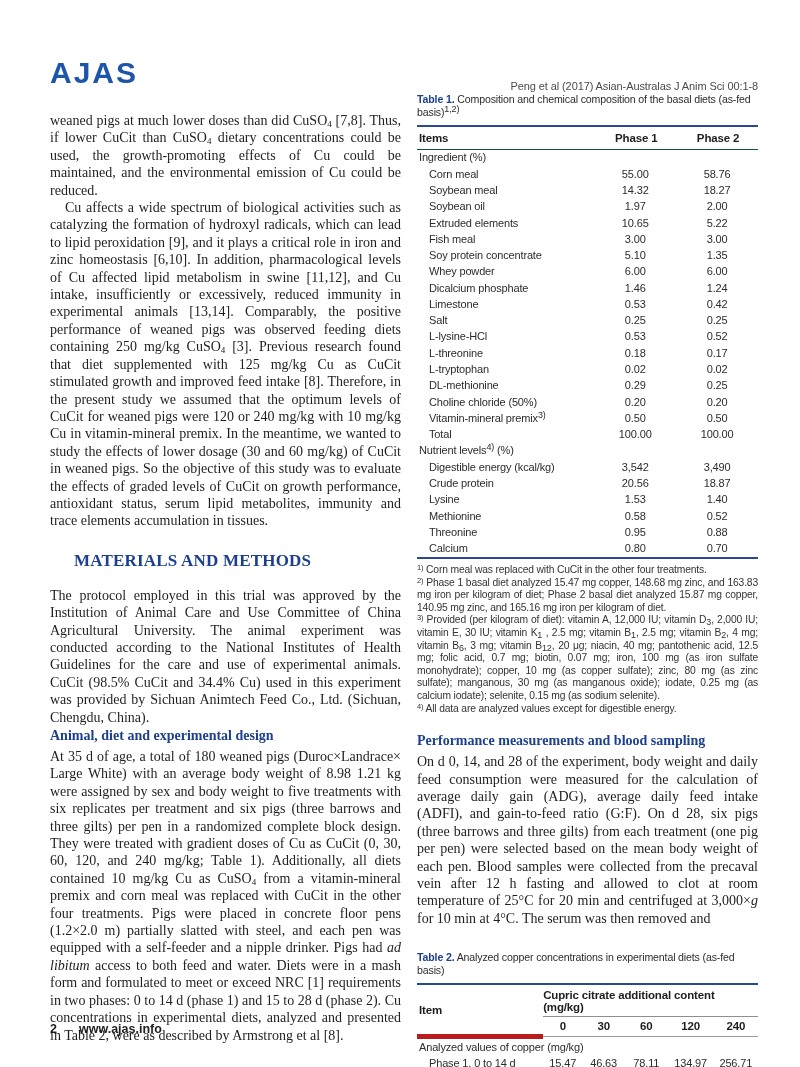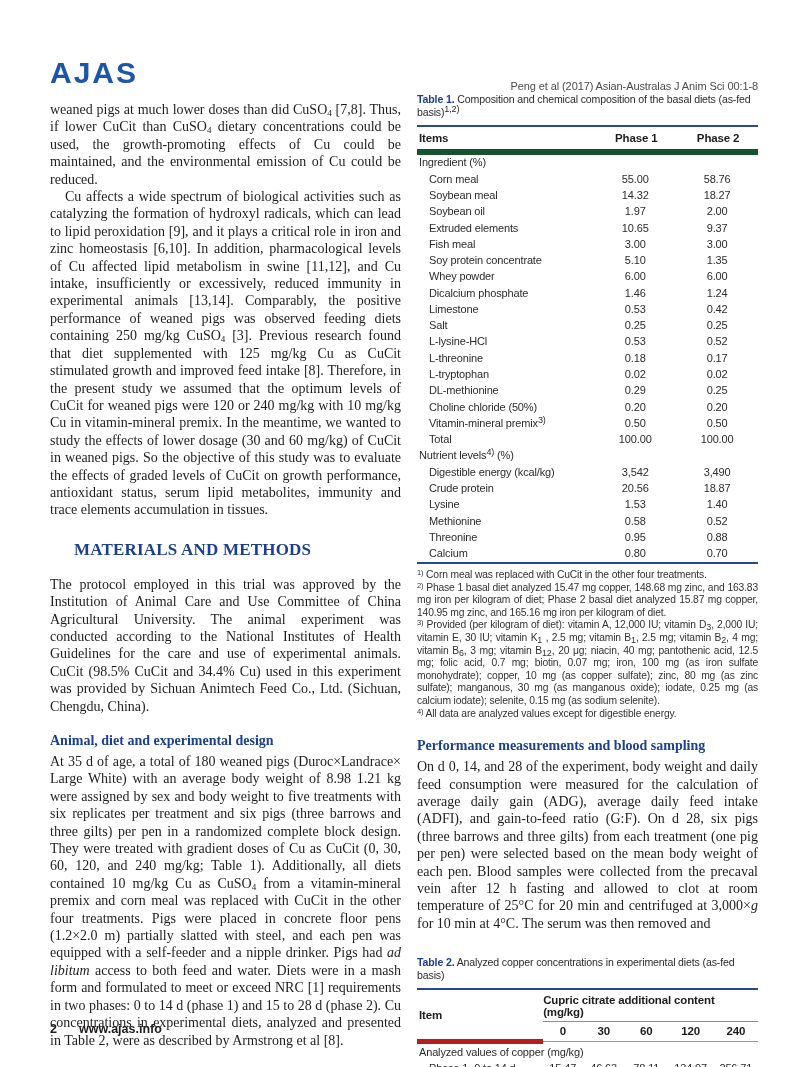--- a/index.html
+++ b/index.html
@@ -13,53 +13,53 @@
     position:absolute; left:50px; top:56px;
     font-family:"Liberation Sans", sans-serif; font-weight:bold;
     font-size:30px; letter-spacing:2px; color:#1d55a8;
   }
   .hdr-cite {
     position:absolute; right:42px; top:80px; width:400px; text-align:right;
     font-family:"Liberation Sans", sans-serif; font-size:11px; color:#4b4b4b;
     letter-spacing:-0.1px;
   }
   
-  .col-left  { position:absolute; left:50px;  top:101px; width:351px; }
+  .col-left  { position:absolute; left:50px;  top:112px; width:351px; }
   .col-right { position:absolute; left:417px; top:93px;  width:341px; }
 
   .body-par {
     font-size:14px; line-height:17.4px; text-align:justify; color:#201d1e;
   }
   .body-par.indent { text-indent:15px; }
   .h-main {
     font-size:17px; font-weight:bold; color:#1c3f8f;
     margin-top:21px; margin-bottom:16px; letter-spacing:0.2px;margin-left:24px;
   }
   .h-sub {
     font-size:14px; font-weight:bold; color:#1c3f8f;
-    margin-top:18px; margin-bottom:4px;
+    margin-top:2px; margin-bottom:4px;
   }
   sub { font-size:9px; vertical-align:-2px; line-height:0; }
   sup { font-size:9px; vertical-align:4px; line-height:0; }
 
   
   .tbl-caption {
     font-family:"Liberation Sans", sans-serif; font-size:10.6px; color:#2e2b2c;
     letter-spacing:-0.15px; margin-bottom:6px; line-height:13px;
   }
   .tbl-caption b.tno { color:#1c3f8f; font-weight:bold;text-align:right; }
   table.datatbl {
     width:100%; border-collapse:collapse;
     font-family:"Liberation Sans", sans-serif; font-size:11px; color:#2e2b2c;
     letter-spacing:-0.15px;
     border-top:2.5px solid #2a4a90; border-bottom:2.5px solid #2a4a90;
   }
   table.datatbl th {
     font-size:11.5px; font-weight:bold; text-align:left; color:#1f1d1e;
-    padding:5px 0 5px 2px; border-bottom:6px solid #14532d;
+    padding:5px 0 5px 2px; border-bottom:1px solid #14532d;
   }
   table.datatbl th.ctr, table.datatbl td.val { text-align:center; }
   table.datatbl td { padding:1.4px 0; line-height:13.5px; }
   table.datatbl td.lbl { padding-left:12px; }
   table.datatbl td.sec { padding-left:2px; }
   
   table.datatbl th.span-hd { text-align:left; border-bottom:1px solid #8f8f8f; padding:4px 0 3px 0; }
   table.datatbl th.item-hd { border-bottom:5px solid #b91c1c; vertical-align:middle; }
   table.datatbl tr.subhd th { border-bottom:1px solid #9b9b9b; padding:3px 0 4px 0; }
 
@@ -128,21 +128,21 @@
             <td class="val">18.27</td>
           </tr>
           <tr>
             <td class="lbl">Soybean oil</td>
             <td class="val">1.97</td>
             <td class="val">2.00</td>
           </tr>
           <tr>
             <td class="lbl">Extruded elements</td>
             <td class="val">10.65</td>
-            <td class="val">9.37</td>
+            <td class="val">5.22</td>
           </tr>
           <tr>
             <td class="lbl">Fish meal</td>
             <td class="val">3.00</td>
             <td class="val">3.00</td>
           </tr>
           <tr>
             <td class="lbl">Soy protein concentrate</td>
             <td class="val">5.10</td>
             <td class="val">1.35</td>

